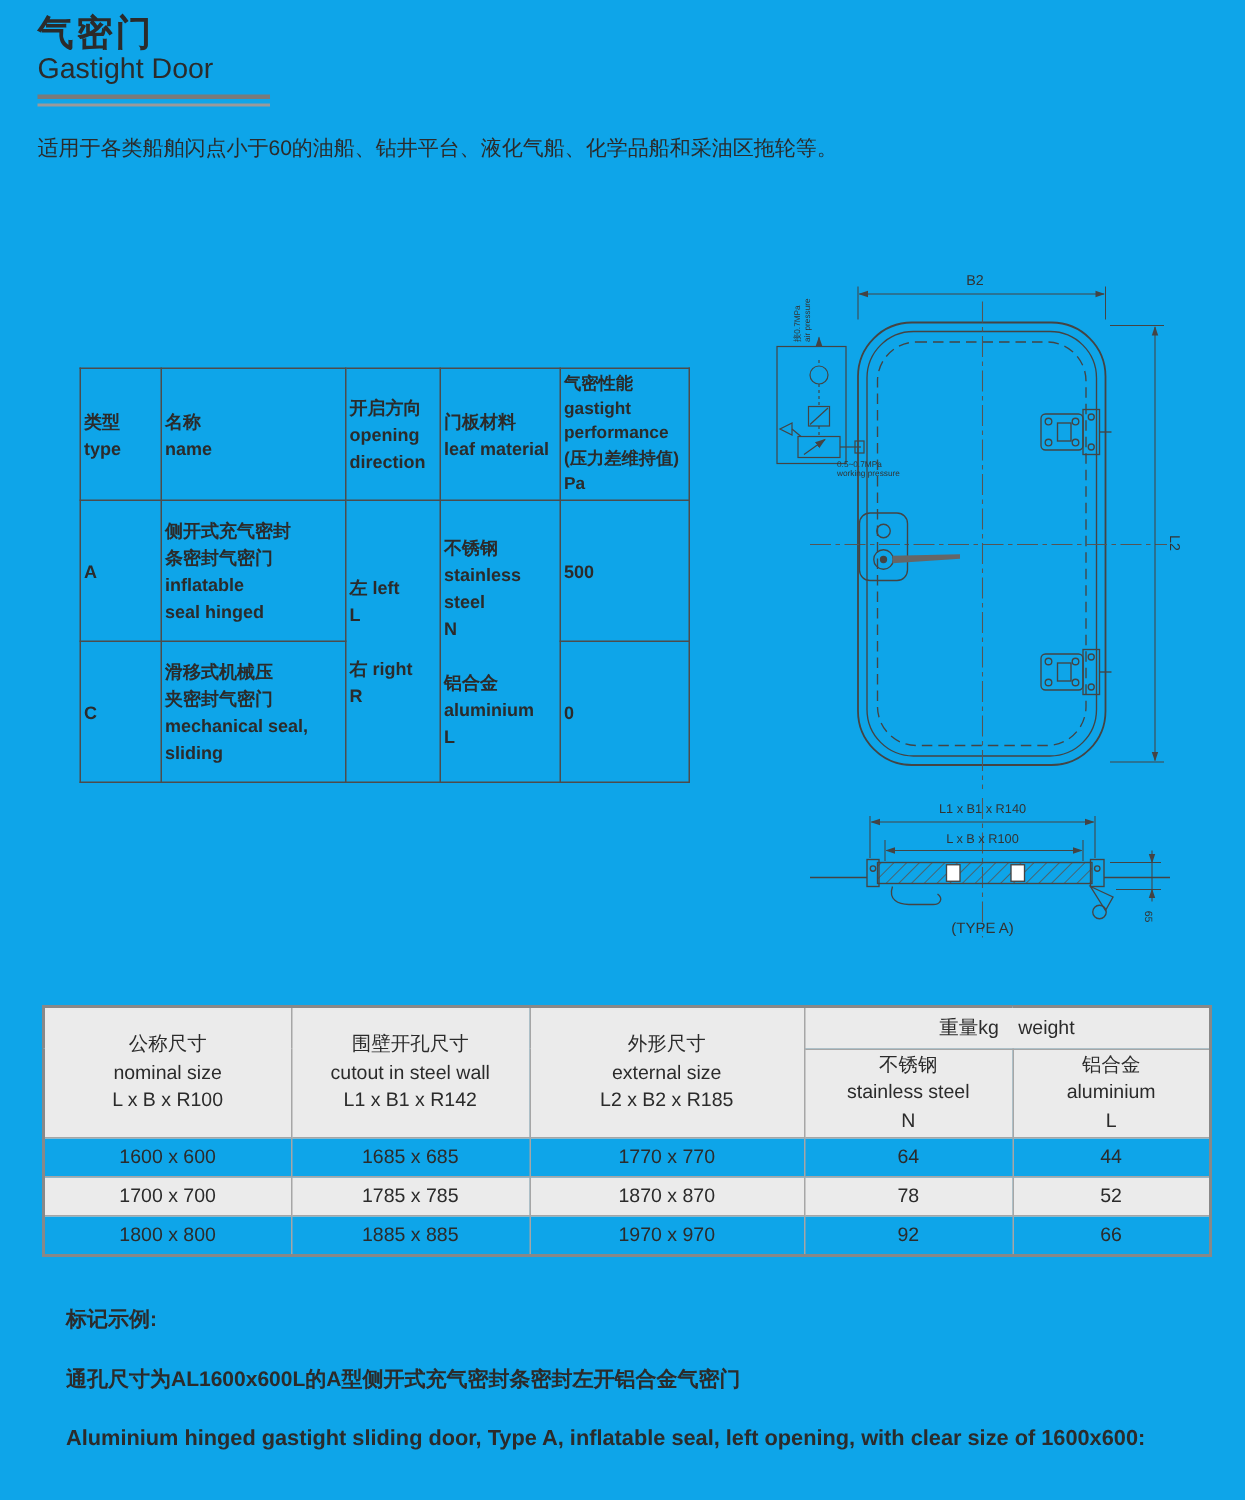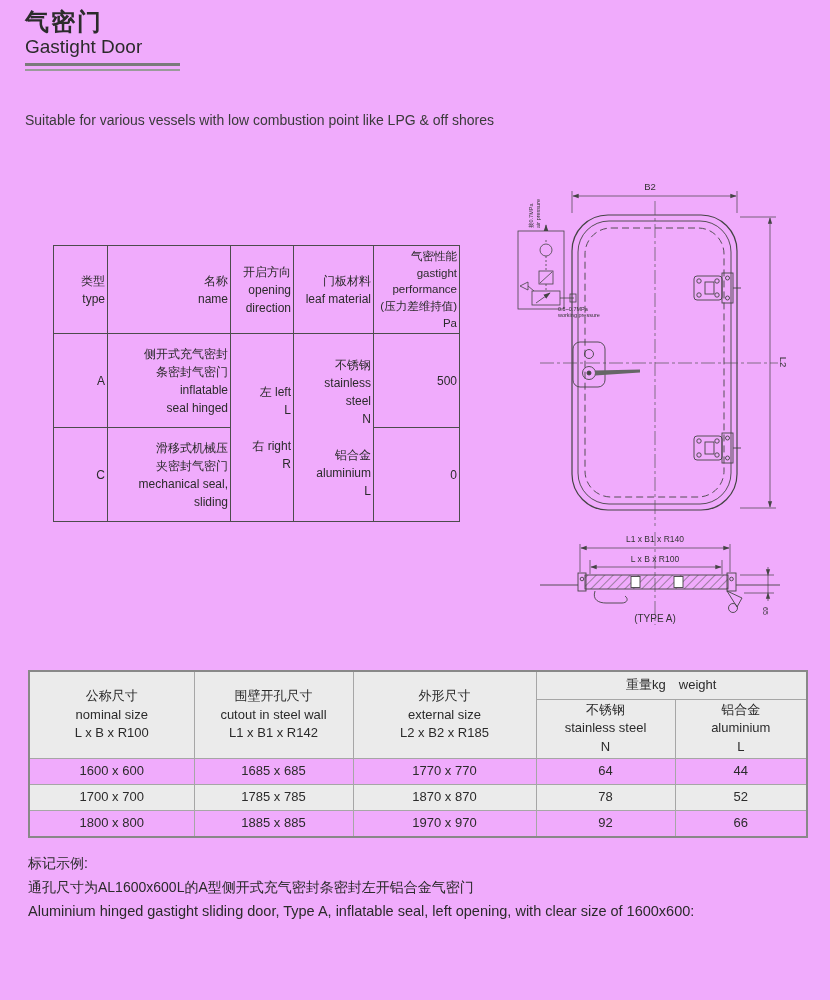--- a/index.html
+++ b/index.html
@@ -1,55 +1,55 @@
 <!DOCTYPE html>
 <html><head>
 <meta charset="utf-8">
 <style>
   html,body{margin:0;padding:0;background:#fff;}
-  .page{position:relative;width:830px;height:1000px;background:#f0abfc;overflow:hidden;
+  .page{position:relative;width:830px;height:1000px;background:#0ea5e9;overflow:hidden;
         font-family:"Liberation Sans","DejaVu Sans",sans-serif;color:#2b2b2b;}
   .abs{position:absolute;}
   .pre{white-space:pre-line;}
   .title-cn{left:25px;top:6px;font-size:24px;font-weight:bold;letter-spacing:2px;}
   .title-en{left:25px;top:36px;font-size:19px;font-weight:normal;}
   .title-rule{left:25px;top:63px;width:155px;height:3px;border-top:3px solid #7a7a7a;border-bottom:2px solid #9a9a9a;}
   .std-code{left:600px;top:52px;width:222px;text-align:right;font-size:15px;}
   .desc-cn{left:25px;top:90px;font-size:14px;}
   .desc-en{left:25px;top:112px;font-size:14px;color:#3a3a3a;}
 
   table.spec{position:absolute;left:53px;top:245px;border-collapse:collapse;table-layout:fixed;}
-  table.spec td{border:1px solid #4c4c4c;text-align:right;vertical-align:middle;
-                font-size:12px;line-height:1.5;padding:2px;}
+  table.spec td{border:1px solid #4c4c4c;text-align:left;vertical-align:middle;
+                font-size:12px;line-height:1.5;padding:2px;font-weight:bold;}
   table.spec .perf-h{font-size:11.5px;line-height:1.45;}
   .stack{display:flex;flex-direction:column;justify-content:center;gap:18px;height:100%;}
 
   table.size{position:absolute;left:28px;top:670px;border-collapse:collapse;table-layout:fixed;}
   table.size td{border:1px solid #a6a6a6;text-align:center;vertical-align:middle;
                 font-size:13px;line-height:1.45;padding:1px;}
   table.size{border:2px solid #888;}
   table.size tr.h td{background:#ebebeb;}
   table.size tr.alt td{background:#ebebeb;}
 
   .example{left:28px;top:851px;font-size:14px;line-height:24px;}
-  .example p{margin:0;}
+  .example p{margin:16px;font-weight:bold;}
   .example .en{font-size:14.5px;}
   .gap-top{margin-top:4px !important;}
 
   svg text{fill:#333;font-family:"Liberation Sans","DejaVu Sans",sans-serif;}
 </style>
 </head>
 <body>
 
 <div class="page">
 
   <div class="abs title-cn">气密门</div>
   <div class="abs title-en">Gastight Door</div>
   <div class="abs title-rule"></div>
-  <div class="abs desc-en">Suitable for various vessels with low combustion point like LPG &amp; off shores</div>
+  <div class="abs desc-cn">适用于各类船舶闪点小于60的油船、钻井平台、液化气船、化学品船和采油区拖轮等。</div>
 
   <table class="spec">
     <colgroup>
       <col style="width:54px">
         <col style="width:123px">
         <col style="width:63px">
       <col style="width:80px">
         <col style="width:86px">
     </colgroup>
     <tbody>

